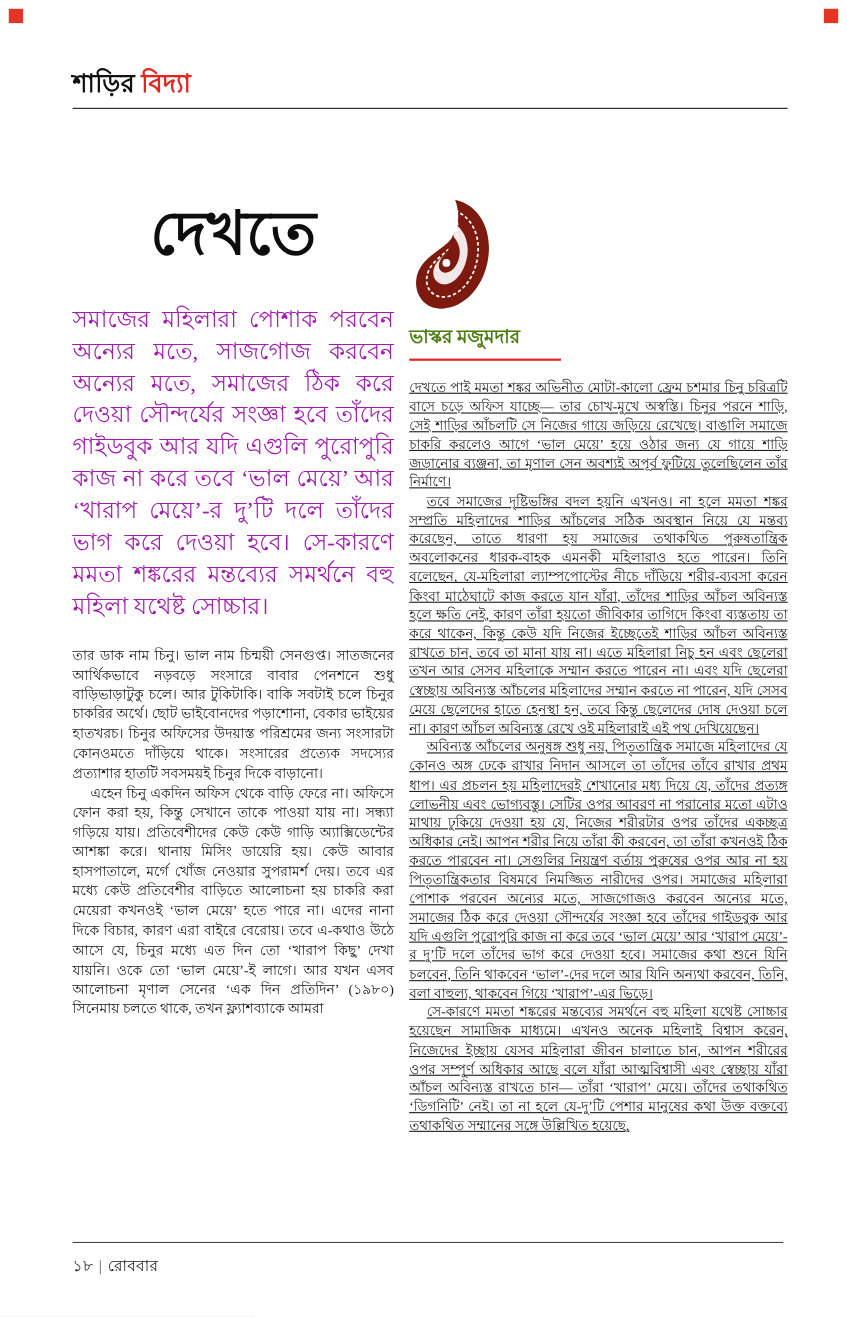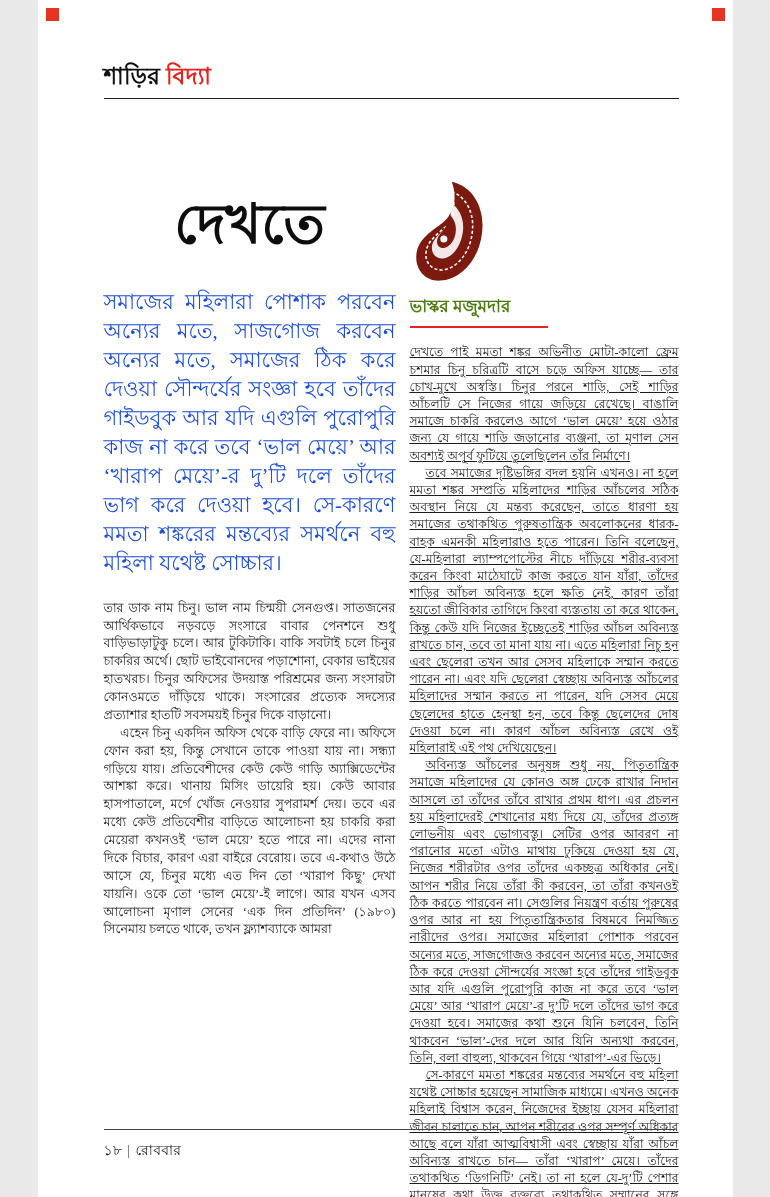--- a/index.html
+++ b/index.html
@@ -1,20 +1,20 @@
 <!DOCTYPE html>
 <html><head>
 <meta charset="utf-8">
 <style>
   * { margin: 0; padding: 0; box-sizing: border-box; }
   html, body { background: #e9e9e9; }
   body { display: flex; justify-content: center; }
   .page {
     position: relative;
-    width: 695px;
+    width: 770px;
     height: 1197px;
     background: #ffffff;
     overflow: hidden;
     font-family: "Liberation Serif", "DejaVu Serif", serif;
     color: #1a1a1a;
   }
   .corner-square {
     position: absolute;
     top: 8px;
     width: 13px;
@@ -50,25 +50,25 @@
 
   
   .headline {
     font-size: 55px;
     line-height: 1.32;
     font-weight: 700;
     color: #0d0d0d;
     text-align: center;
     margin: 0 0 26px 0;
   }
-  .headline span { display: block; margin-top: 12px; }
+  .headline span { display: block; }
   .standfirst {
     font-size: 21px;
     line-height: 1.38;
-    color: #1d4ed8;
+    color: #a21caf;
     text-align: justify;
     margin-bottom: 22px;
   }
   .body-copy p {
     font-size: 12.6px;
     line-height: 1.42;
     text-align: justify;
     color: #1c1c1c;
   }
   .body-copy p.indent { text-indent: 1.3em; }

